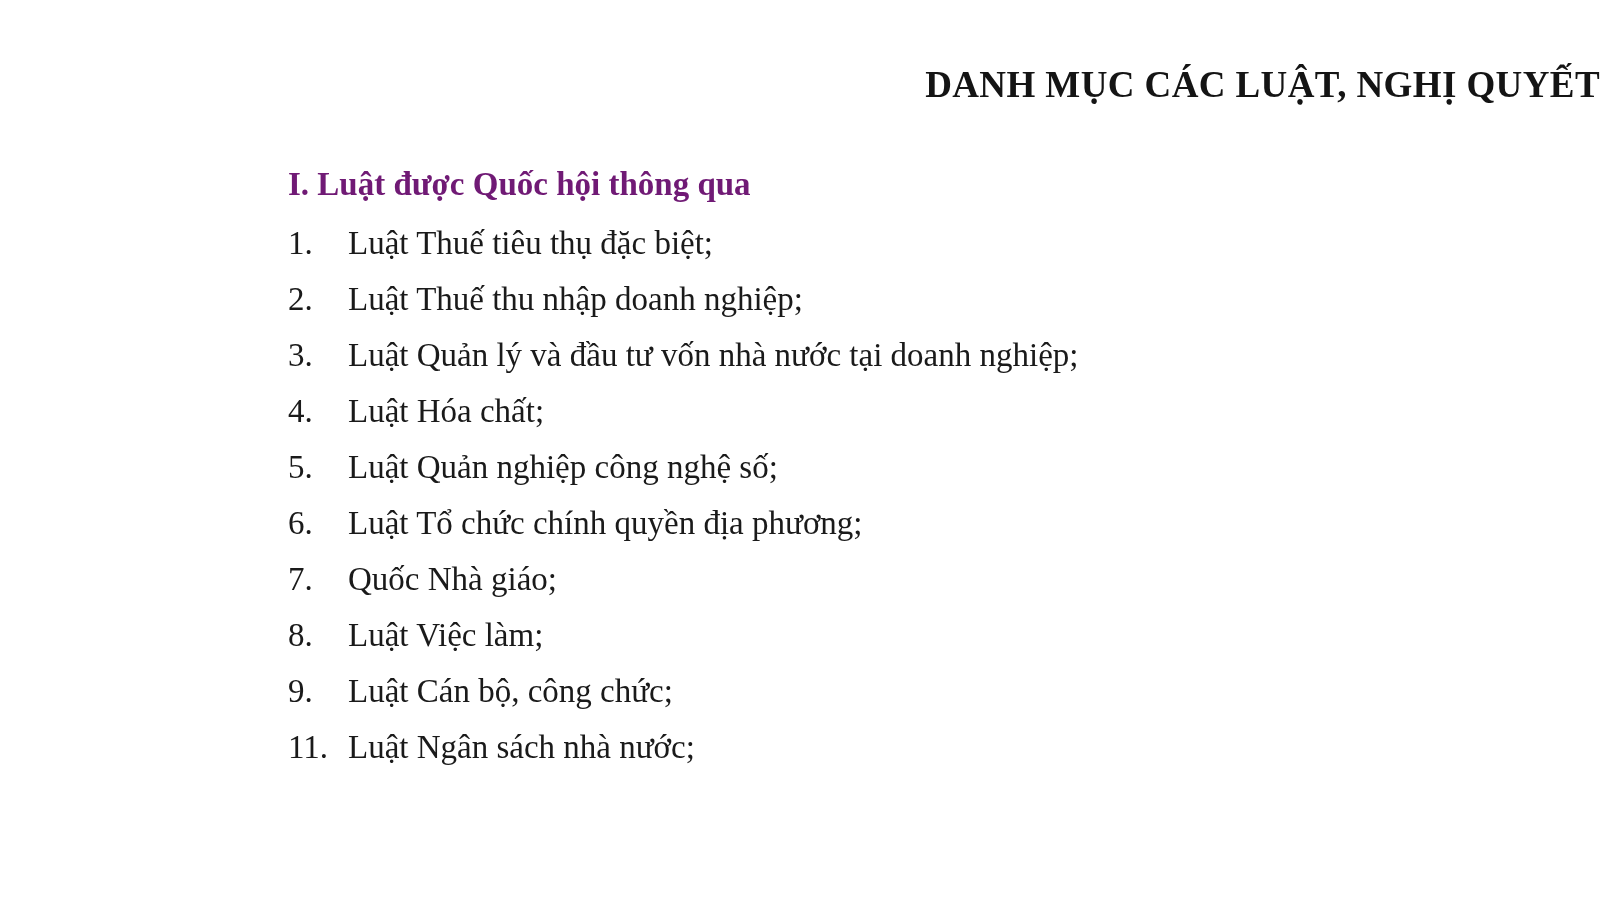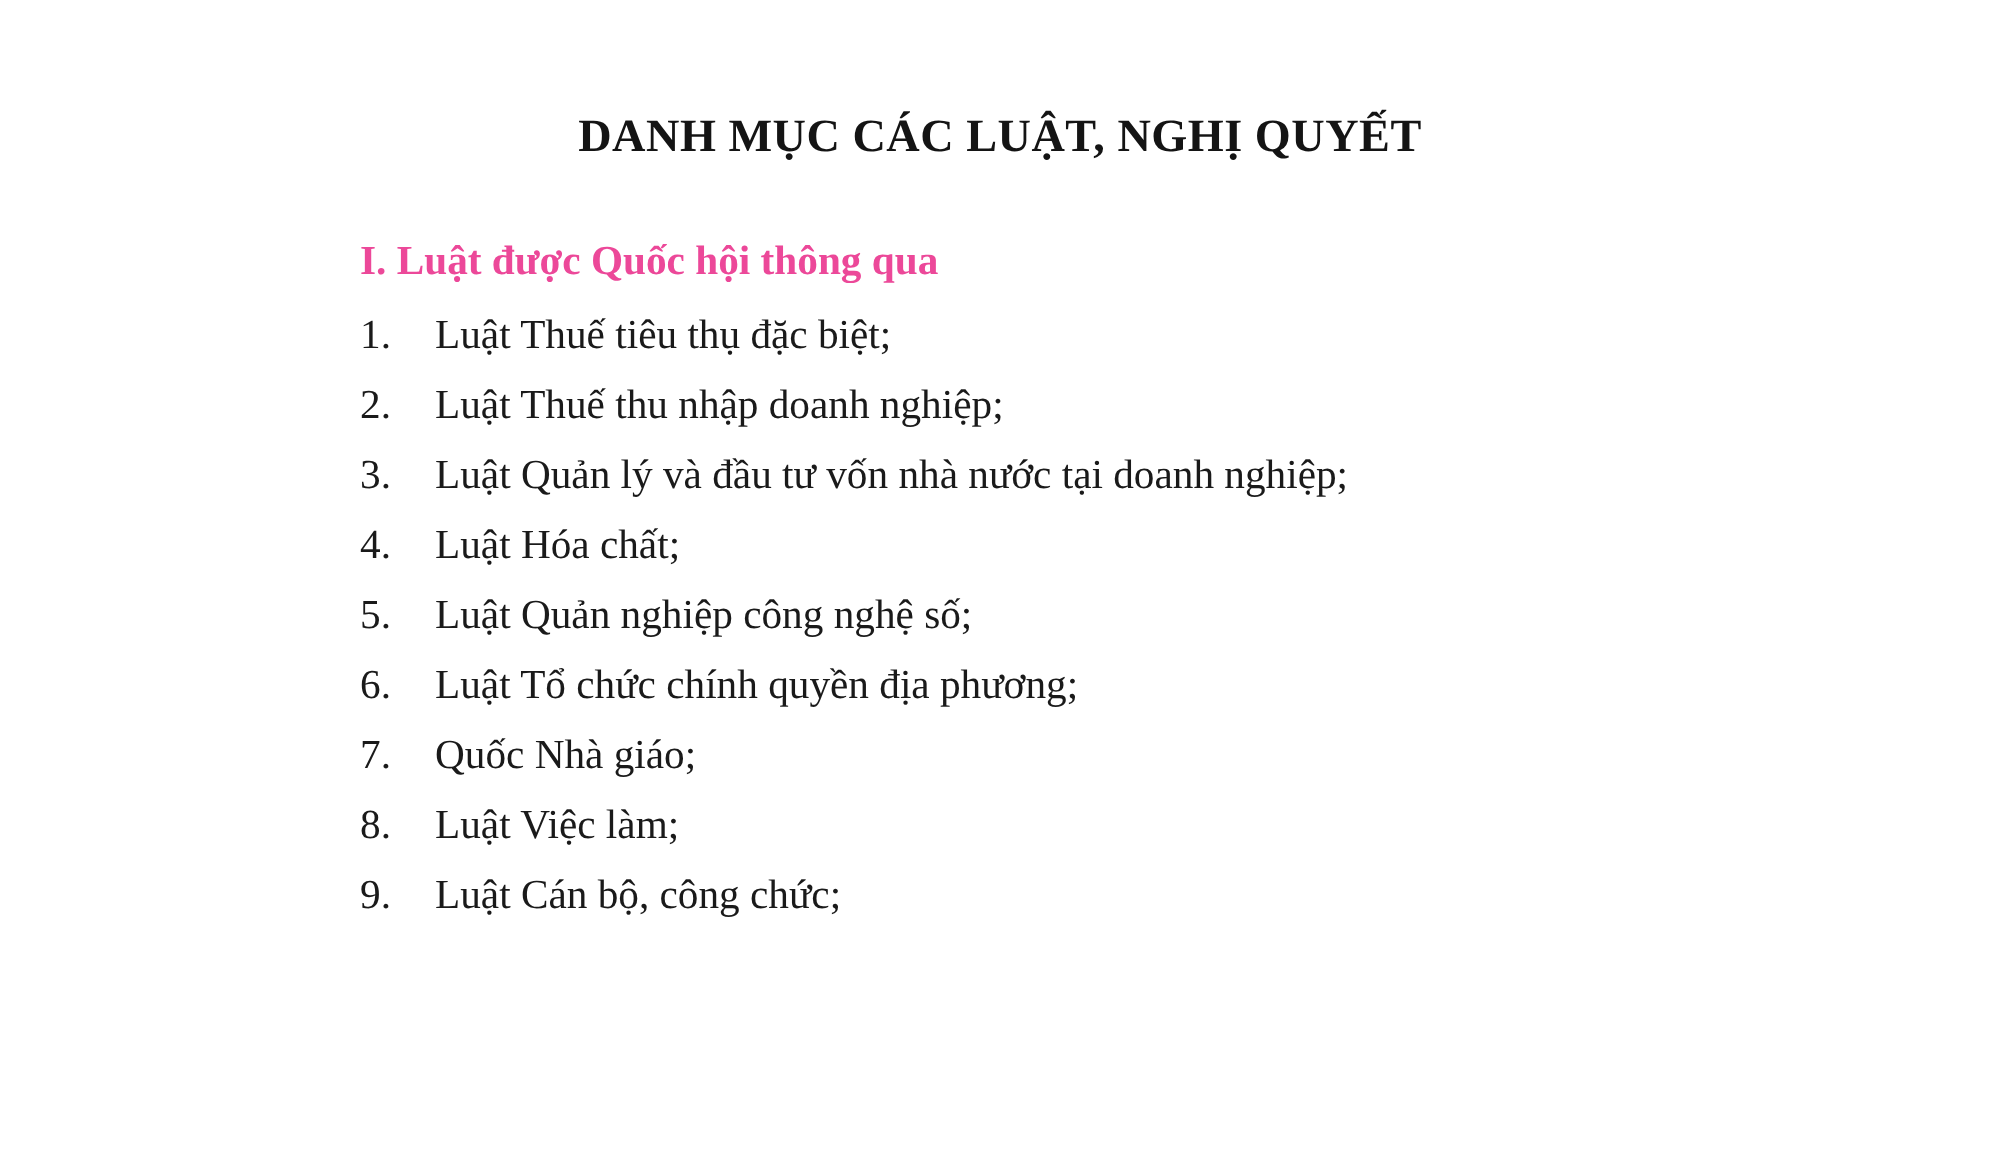--- a/index.html
+++ b/index.html
@@ -15,44 +15,43 @@
     color: #1a1a1a;
   }
   .page {
     position: relative;
     width: 1600px;
     height: 919px;
     background: #ffffff;
     box-sizing: border-box;
   }
   .doc-title {
-    text-align: center;
+    text-align: right;
     font-weight: bold;
     font-size: 37px;
     line-height: 1.30;
     letter-spacing: 0.4px;
-    padding-top: 38px;
+    padding-top: 61px;
     color: #141414;
-    margin-top: 48px;
   }
   .doc-title .line {
     display: block;
     white-space: nowrap;
   }
   .body-block {
     margin-top: 56px;
     padding-left: 288px;
     padding-right: 60px;
   }
   .section-heading {
     font-weight: bold;
     font-size: 33px;
     line-height: 1.2;
     margin-bottom: 22px;
-    color: #ec4899;
+    color: #701a75;
   }
   ol.law-list {
     list-style: none;
     margin: 0;
     padding: 0;
   }
   ol.law-list li {
     display: flex;
     align-items: baseline;
     font-size: 33px;
@@ -113,16 +112,20 @@
         <span class="txt">Quốc Nhà giáo;</span>
       </li>
       <li>
         <span class="num">8.</span>
         <span class="txt">Luật Việc làm;</span>
       </li>
       <li>
         <span class="num">9.</span>
         <span class="txt">Luật Cán bộ, công chức;</span>
       </li>
+      <li>
+        <span class="num">11.</span>
+        <span class="txt">Luật Ngân sách nhà nước;</span>
+      </li>
     </ol>
 
   </div>
 </div>
 
 </body></html>

